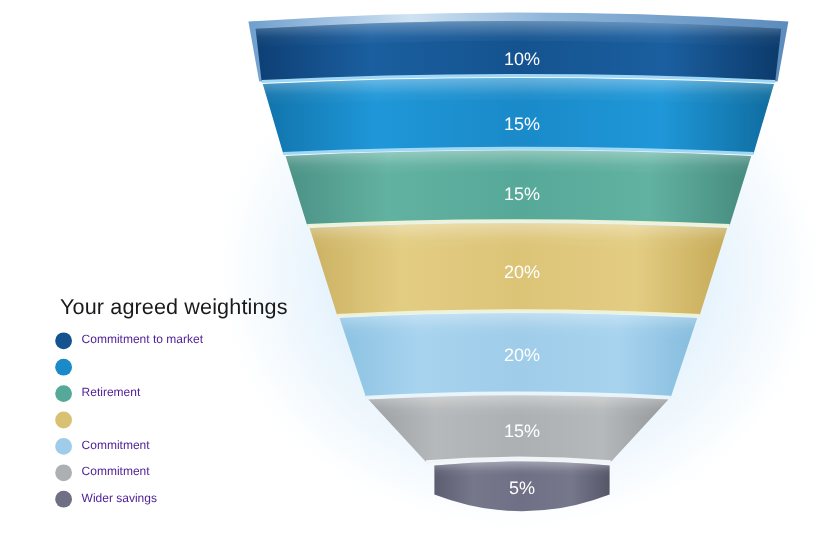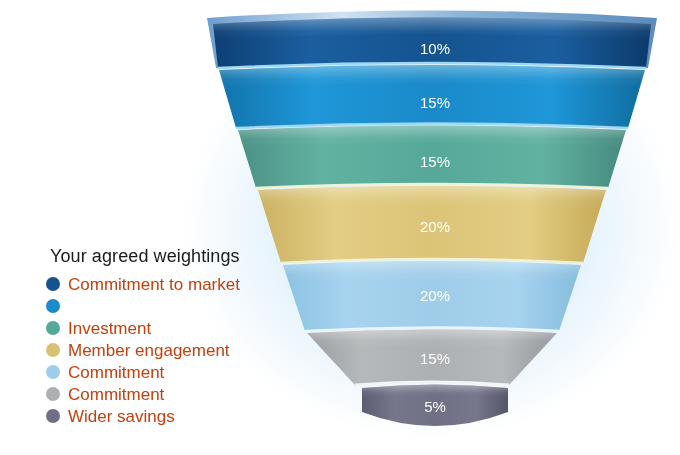--- a/index.html
+++ b/index.html
@@ -62,22 +62,22 @@
     margin: 0;
   }
   .legend-swatch {
     width: 14px;
     height: 14px;
     border-radius: 50%;
     flex: 0 0 14px;
     margin-right: 8px;
   }
   .legend-label {
-    font-size: 17px;
-    color: #c2410c;
+    font-size: 10px;
+    color: #4c1d95;
     font-family: "Liberation Sans", sans-serif;
     white-space: nowrap;
     line-height: 1;
   }
 </style>
 </head>
 <body>
 
 <div id="chart-root">
 
@@ -206,25 +206,24 @@
     <ul class="legend-list">
       <li class="legend-item">
         <span class="legend-swatch" style="background:#14538f"></span>
         <span class="legend-label">Commitment to market</span>
       </li>
       <li class="legend-item">
         <span class="legend-swatch" style="background:#1a8ac9"></span>
       </li>
       <li class="legend-item">
         <span class="legend-swatch" style="background:#56a898"></span>
-        <span class="legend-label">Investment</span>
+        <span class="legend-label">Retirement</span>
       </li>
       <li class="legend-item">
         <span class="legend-swatch" style="background:#d9c173"></span>
-        <span class="legend-label">Member engagement</span>
       </li>
       <li class="legend-item">
         <span class="legend-swatch" style="background:#9fcce8"></span>
         <span class="legend-label">Commitment</span>
       </li>
       <li class="legend-item">
         <span class="legend-swatch" style="background:#adb0b3"></span>
         <span class="legend-label">Commitment</span>
       </li>
       <li class="legend-item">

